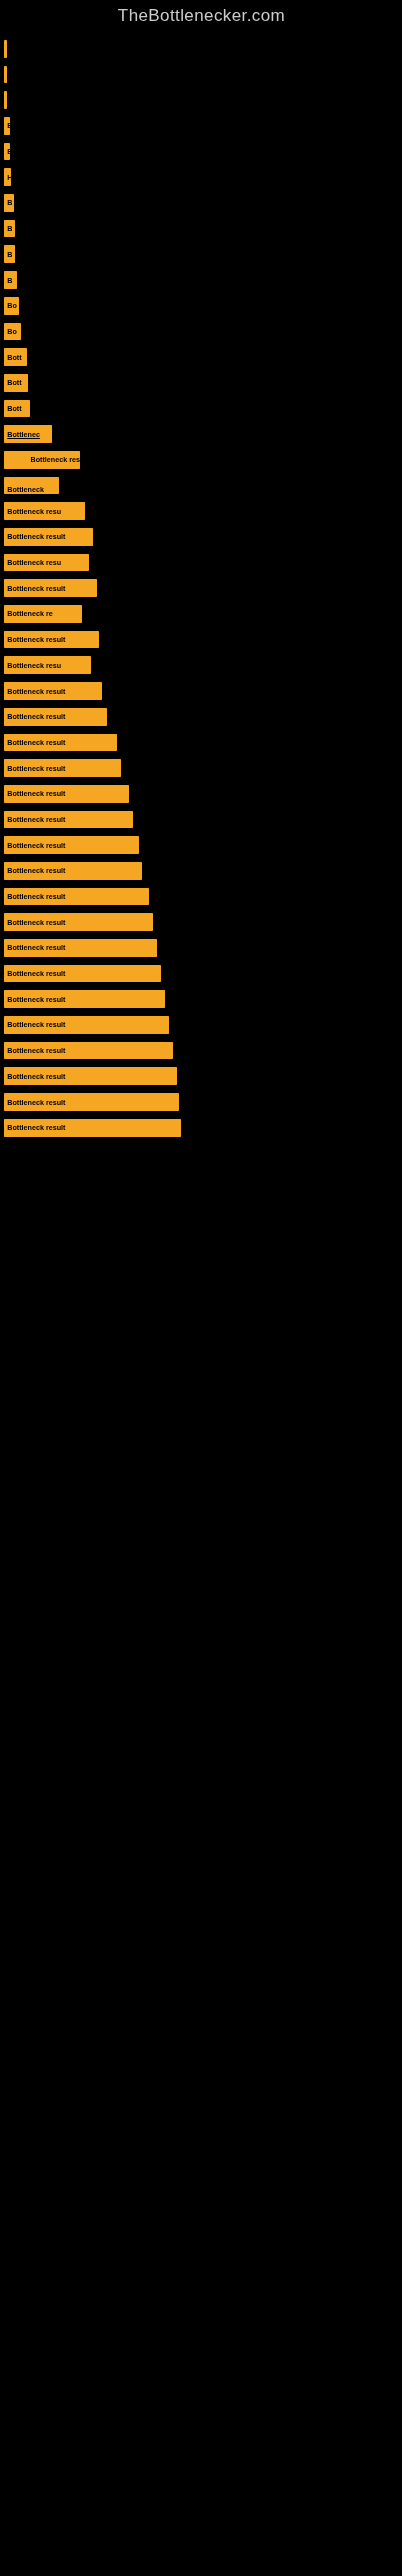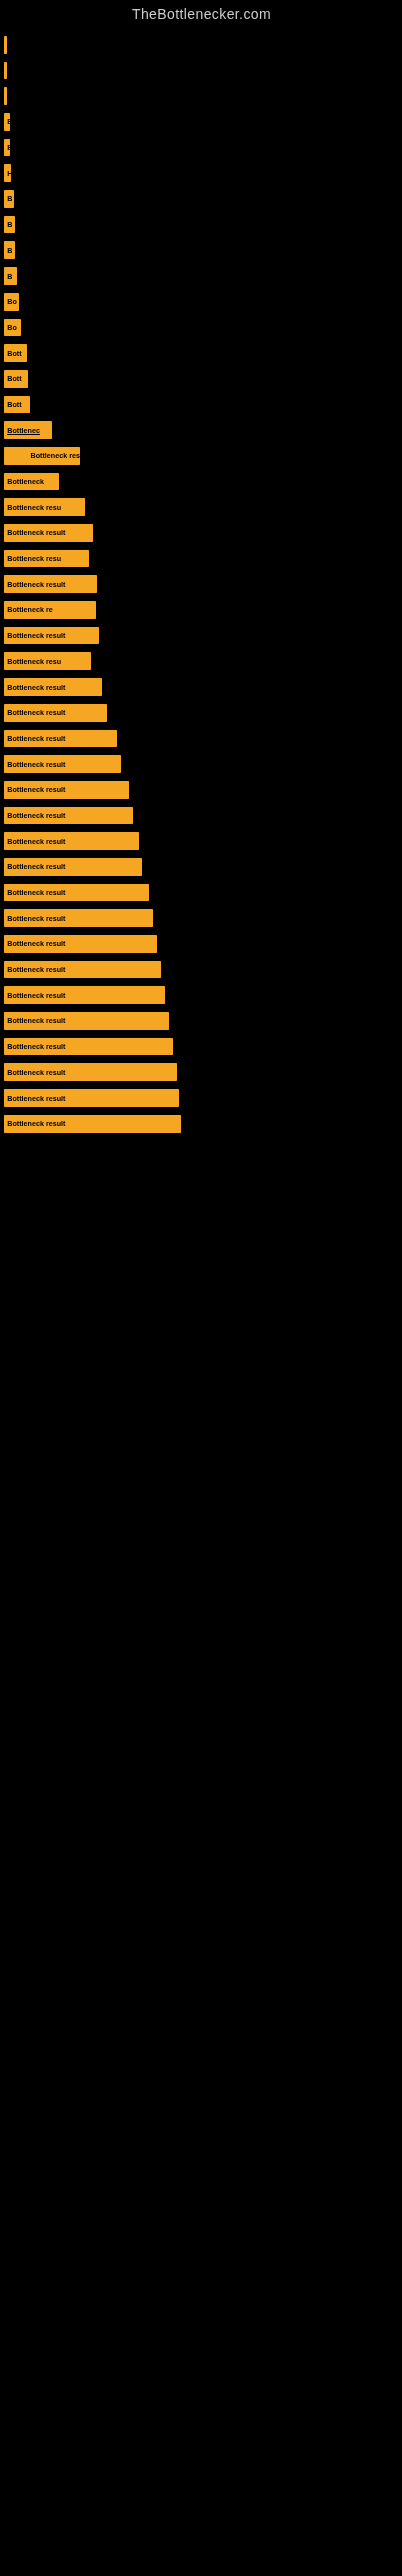--- a/index.html
+++ b/index.html
@@ -7,21 +7,21 @@
       background-color: #000;
       width: 403px;
       min-height: 2576px;
       font-family: Arial, sans-serif;
       position: relative;
       overflow-x: hidden;
     }
 
     .site-title {
       color: #ccc;
-      font-size: 14px;
+      font-size: 17px;
       text-align: center;
       padding: 6.4px 0 3.2px 0;
       letter-spacing: 0.4px;
     }
 
     .bars-container {
       display: flex;
       flex-direction: column;
       padding: 8px 0 8px 4px;
       gap: 0;
@@ -136,21 +136,21 @@
       <div class="bar" style="width: 48px; text-decoration: underline;">
         <span class="bar-label">Bottlenec</span>
       </div>
     </div>
     <div class="bar-row">
       <div class="bar" style="width: 76px; justify-content: flex-end;">
         <span class="bar-label">Bottleneck res</span>
       </div>
     </div>
     <div class="bar-row">
-      <div class="bar" style="width: 55px;">
+      <div class="bar" style="width: 55px; align-items: flex-end;">
         <span class="bar-label">Bottleneck</span>
       </div>
     </div>
     <div class="bar-row">
       <div class="bar" style="width: 81px;">
         <span class="bar-label">Bottleneck resu</span>
       </div>
     </div>
     <div class="bar-row">
       <div class="bar" style="width: 89px;">
@@ -161,21 +161,21 @@
       <div class="bar" style="width: 85px;">
         <span class="bar-label">Bottleneck resu</span>
       </div>
     </div>
     <div class="bar-row">
       <div class="bar" style="width: 93px;">
         <span class="bar-label">Bottleneck result</span>
       </div>
     </div>
     <div class="bar-row">
-      <div class="bar" style="width: 92px;">
+      <div class="bar" style="width: 78px;">
         <span class="bar-label">Bottleneck re</span>
       </div>
     </div>
     <div class="bar-row">
       <div class="bar" style="width: 95px;">
         <span class="bar-label">Bottleneck result</span>
       </div>
     </div>
     <div class="bar-row">
       <div class="bar" style="width: 87px;">

